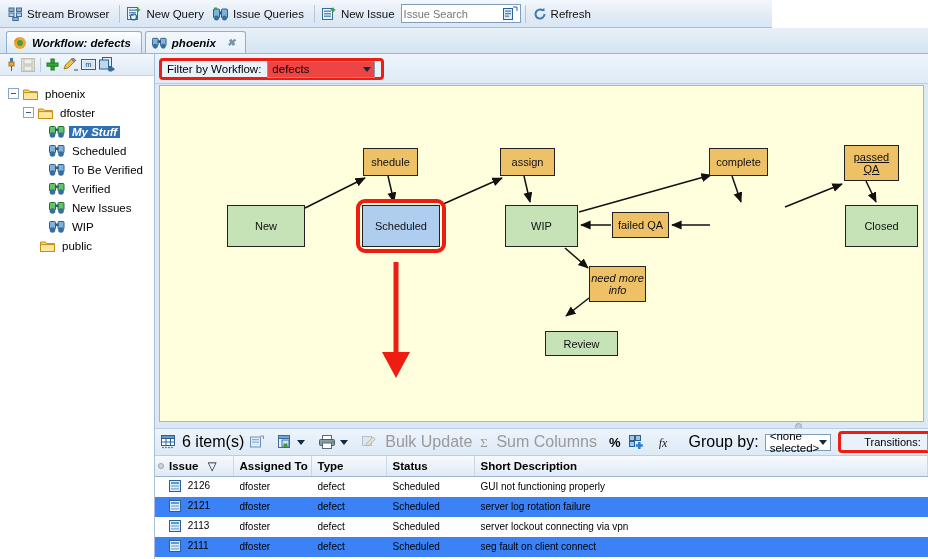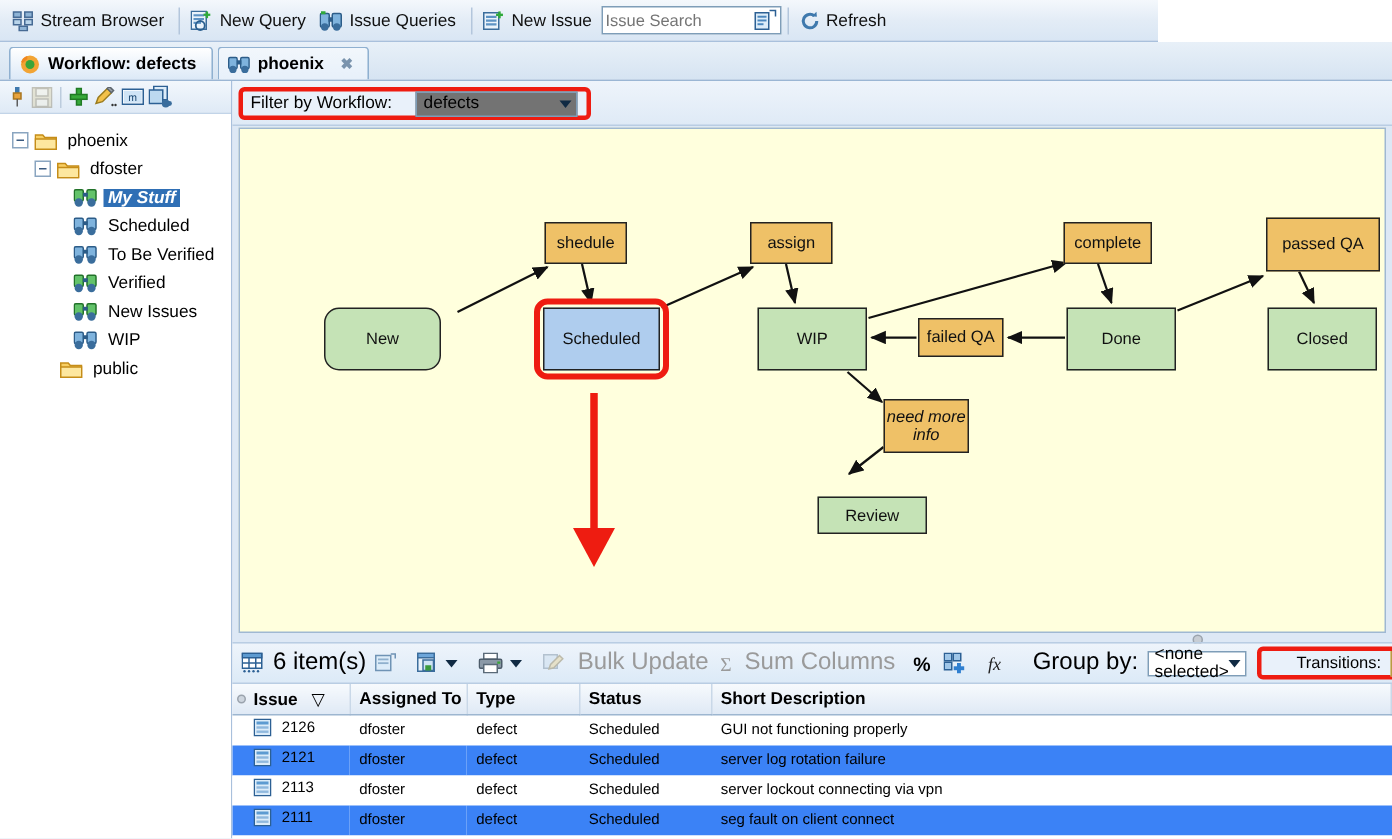--- a/index.html
+++ b/index.html
@@ -41,21 +41,21 @@
     background:linear-gradient(to bottom,#e8f0f8,#d6e4f2);
     border-bottom:1px solid #9bb6d4;
     display:flex; align-items:flex-end; padding-left:6px;
   }
   .tab {
     height:22px; display:flex; align-items:center; gap:5px;
     padding:0 10px 0 6px; margin-right:3px;
     border:1px solid #8fb0d0; border-bottom:none;
     border-radius:3px 3px 0 0;
     background:linear-gradient(to bottom,#ffffff,#dce9f7);
-    font-weight:bold; font-size:11.5px;
+    font-weight:bold; font-size:11.5px;font-style:italic;
   }
   .tab.inactive { background:linear-gradient(to bottom,#f2f7fc,#e7f0fa); }
   .tab .x { font-size:10px; color:#7a93ad; margin-left:6px; }
 
   
   .leftpanel { position:absolute; left:0; top:54px; width:155px; height:505px; background:#fff; border-right:1px solid #a9c0dc; }
   .lp-toolbar {
     height:22px; background:linear-gradient(to bottom,#f2f7fc,#dfeaf6);
     border-bottom:1px solid #c2d4e8;
     display:flex; align-items:center; gap:3px; padding-left:5px;
@@ -70,27 +70,27 @@
 
   
   .rightpane { position:absolute; left:155px; top:54px; width:773px; height:505px; background:#dde8f5; }
   .filterbar {
     position:absolute; left:0; top:0; width:773px; height:30px;
     background:linear-gradient(to bottom,#eef4fb,#dfeaf6);
     border-bottom:1px solid #b9cde3;
   }
   .filterbox {
     position:absolute; left:4px; top:4px;
-    display:flex; align-items:center; gap:16px;
+    display:flex; align-items:center; gap:6px;
     border:3px solid #ee1c11; border-radius:4px;
     padding:1px 6px 1px 5px; height:22px; background:#e9f1fa;
   }
   .filterbox .flabel { font-size:11.5px; }
   .combo {
-    width:108px; height:17px; background:#737373; border:1px solid #7e9db8;
+    width:108px; height:17px; background:#ef4444; border:1px solid #7e9db8;
     display:flex; align-items:center; justify-content:space-between;
     padding:0 3px 0 4px; font-size:11.5px;
   }
   .caret { width:0;height:0;border-left:4px solid transparent;border-right:4px solid transparent;border-top:5px solid #102a43; }
 
   .canvas {
     position:absolute; left:4px; top:31px; width:765px; height:337px;
     background:#ffffdd; border:1px solid #9fb8d2;
     overflow:hidden;
   }
@@ -468,49 +468,46 @@
           <path d="M625 121 L682 98"></path>
 
           <path d="M706 95 L716 116"></path>
 
           <path d="M405 162 L428 182"></path>
 
           <path d="M429 212 L406 230"></path>
         </g>
       </svg>
 
-      <div class="node state" style="left:56px;  top:119px; width:78px; height:42px;border-radius:10px;">
+      <div class="node state" style="left:67px;  top:119px; width:78px; height:42px;">
           <span>New</span>
         </div>
       <div class="node state sel" style="left:202px; top:119px; width:78px; height:42px;">
           <span>Scheduled</span>
         </div>
       <div class="node state" style="left:345px; top:119px; width:73px; height:42px;">
           <span>WIP</span>
         </div>
-      <div class="node state" style="left:551px; top:119px; width:73px; height:42px;">
-          <span>Done</span>
-        </div>
       <div class="node state" style="left:685px; top:119px; width:73px; height:42px;">
           <span>Closed</span>
         </div>
       <div class="node state" style="left:341px; top:245px; width:73px; height:25px;margin-left:44px;">
           <span>Review</span>
         </div>
 
       <div class="node trans" style="left:203px; top:62px;  width:55px; height:28px;">
           <span>shedule</span>
         </div>
       <div class="node trans" style="left:340px; top:62px;  width:55px; height:28px;">
           <span>assign</span>
         </div>
       <div class="node trans" style="left:549px; top:62px;  width:59px; height:28px;">
           <span>complete</span>
         </div>
-      <div class="node trans" style="left:684px; top:59px;  width:76px; height:36px;">
+      <div class="node trans" style="left:684px; top:59px;  width:55px; height:36px;text-decoration:underline;">
           <span>passed QA</span>
         </div>
       <div class="node trans" style="left:452px; top:126px; width:57px; height:26px;">
           <span>failed QA</span>
         </div>
       <div class="node trans" style="left:429px; top:180px; width:57px; height:36px;font-style:italic;">
           <span>need more info</span>
         </div>
 
       <div class="selring" style="left:196px; top:113px; width:90px; height:54px;"></div>

